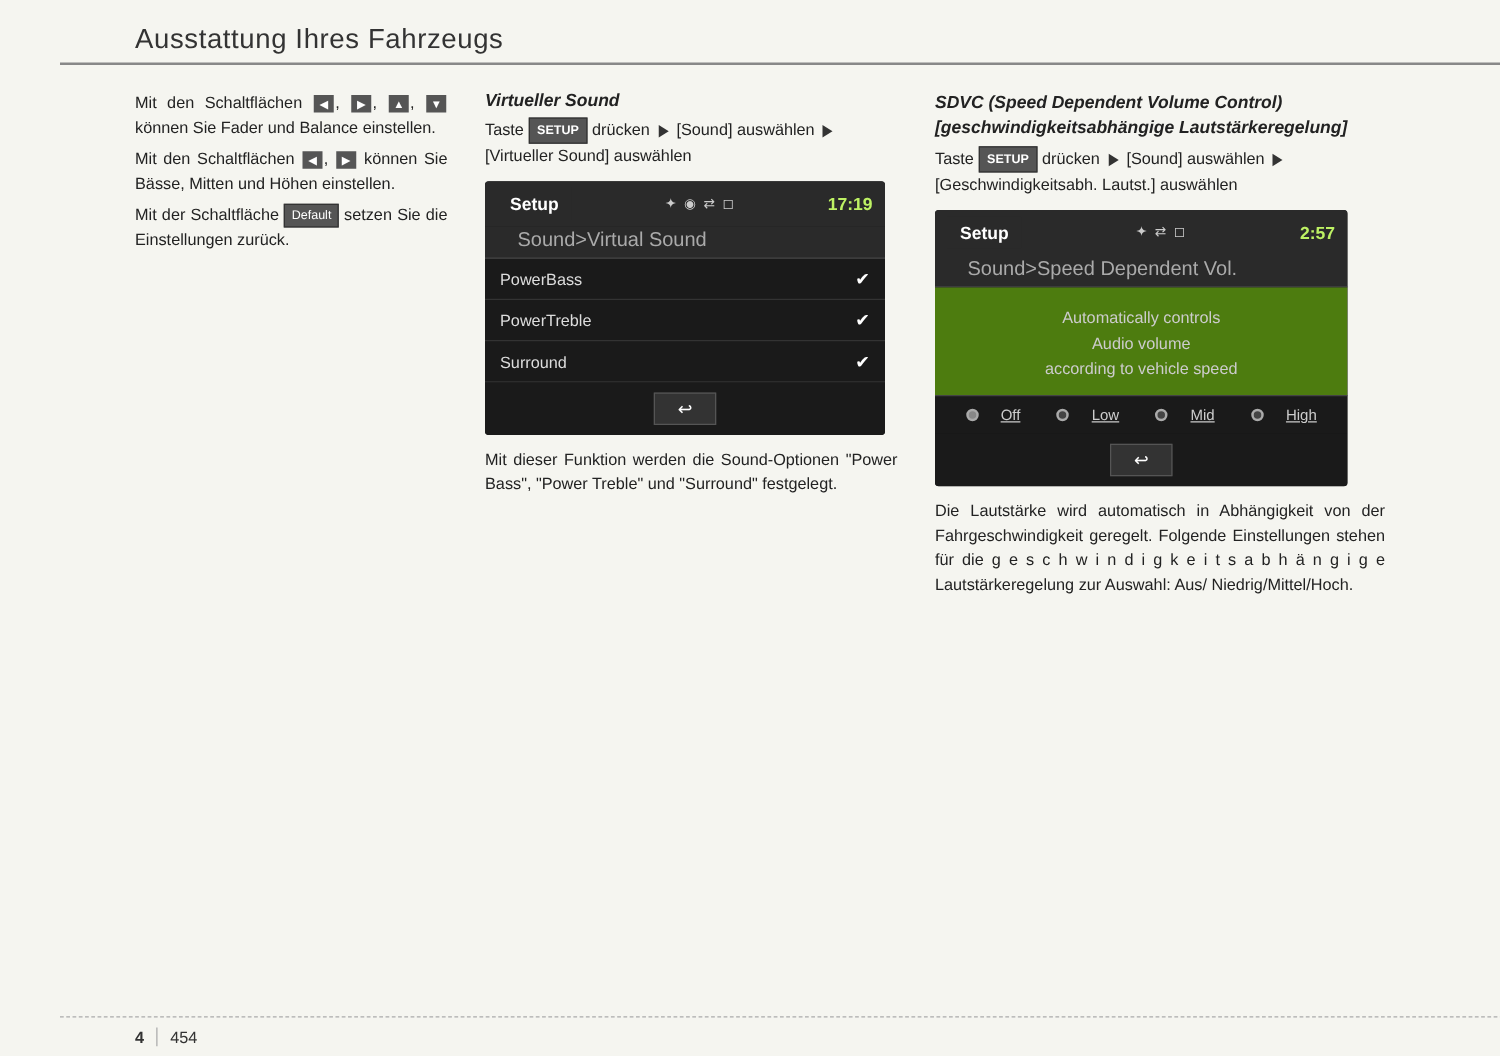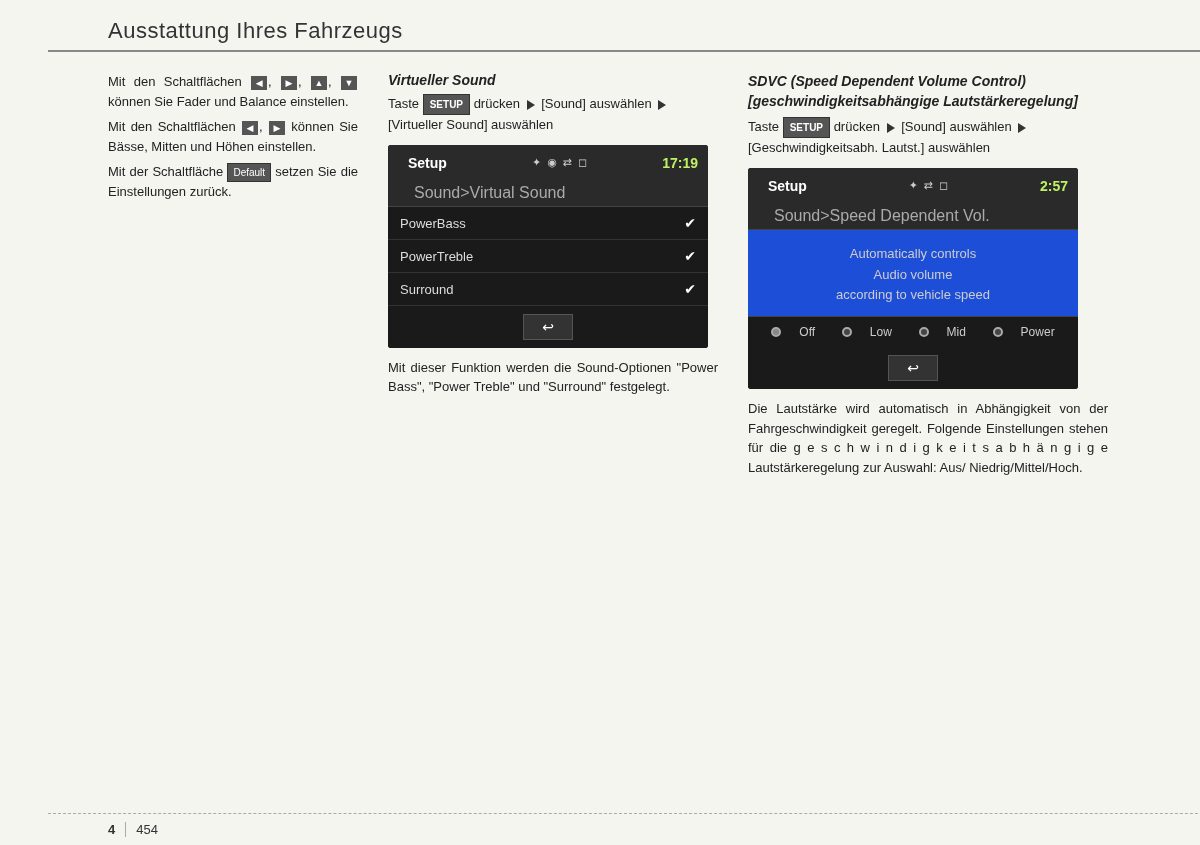--- a/index.html
+++ b/index.html
@@ -203,40 +203,41 @@
       font-size: 14px;
       margin-bottom: 6px;
       line-height: 1.4;
     }
 
     
     .device-screen.sdvc {
       width: 330px;
     }
     .sdvc-body {
-      background: #1d4ed8;
+      background: #4d7c0f;
       color: #ccc;
       text-align: center;
       padding: 14px 10px 10px 10px;
       font-size: 13px;
       line-height: 1.6;
     }
     .sdvc-options {
       display: flex;
       justify-content: space-around;
       padding: 8px 10px;
       background: #1a1a1a;
       border-top: 1px solid #444;
     }
     .sdvc-option {
       display: flex;
       align-items: center;
       gap: 18px;
       color: #ccc;
       font-size: 12px;
+      text-decoration: underline;
     }
     .radio-dot {
       width: 10px;
       height: 10px;
       border-radius: 50%;
       border: 2px solid #aaa;
       background: #444;
       display: inline-block;
     }
     .radio-dot.active {
@@ -381,21 +382,21 @@
           <div class="sdvc-option">
             <span class="radio-dot"></span>
             <span>Low</span>
           </div>
           <div class="sdvc-option">
             <span class="radio-dot"></span>
             <span>Mid</span>
           </div>
           <div class="sdvc-option">
             <span class="radio-dot"></span>
-            <span>Power</span>
+            <span>High</span>
           </div>
         </div>
         <div class="screen-back">
           <div class="back-arrow-btn">↩</div>
         </div>
       </div>
 
       <div class="caption-text">Die Lautstärke wird automatisch in Abhängigkeit von der Fahrgeschwindigkeit geregelt. Folgende Einstellungen stehen für die g e s c h w i n d i g k e i t s a b h ä n g i g e Lautstärkeregelung zur Auswahl: Aus/ Niedrig/Mittel/Hoch.</div>
     </div>
 

